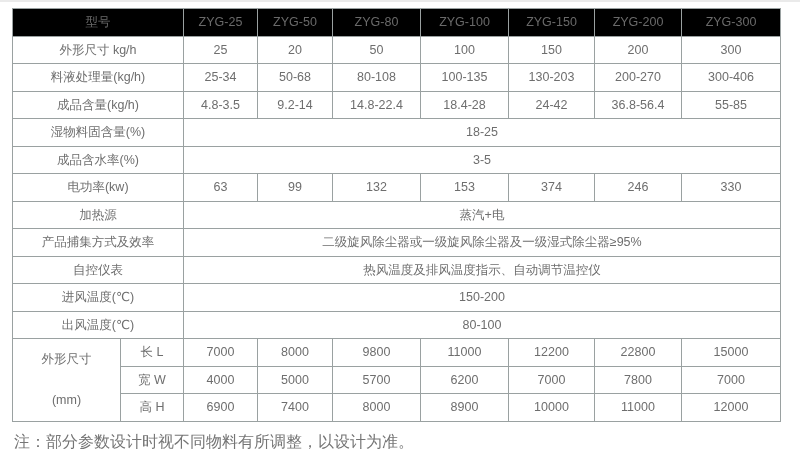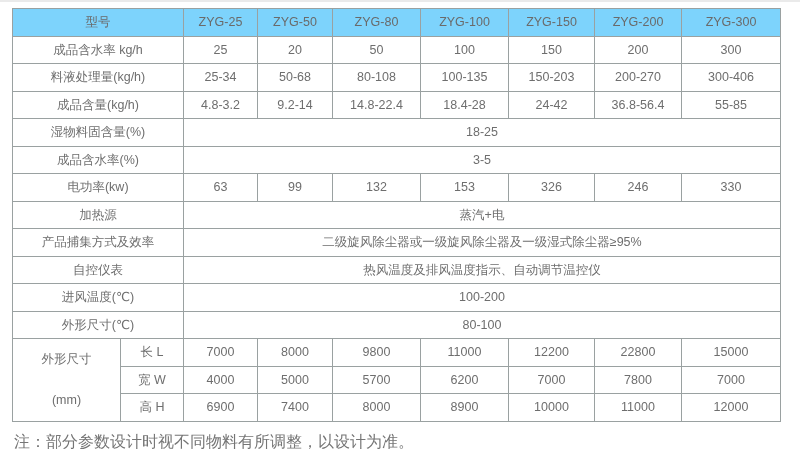--- a/index.html
+++ b/index.html
@@ -30,21 +30,21 @@
     font-size: 12.5px;
     font-weight: normal;
     color: #6e6e6e;
     padding: 0 2px;
     height: 26.5px;
     line-height: 1.15;
     overflow: hidden;
     white-space: nowrap;
   }
   .spec-table thead th {
-    background: #7dd3fc;
+    background: #000000;
     color: #6a6a6a;
   }
   .dim-unit {
     margin-top: 26px;
   }
   .page-note {
     margin: 10px 0 0 14px;
     font-size: 16px;
     color: #757575;
   }
@@ -73,42 +73,42 @@
         <th>ZYG-50</th>
         <th>ZYG-80</th>
         <th>ZYG-100</th>
         <th>ZYG-150</th>
         <th>ZYG-200</th>
         <th>ZYG-300</th>
       </tr>
     </thead>
   <tbody>
       <tr>
-        <td colspan="2">成品含水率 kg/h</td>
+        <td colspan="2">外形尺寸 kg/h</td>
         <td>25</td>
         <td>20</td>
         <td>50</td>
         <td>100</td>
         <td>150</td>
         <td>200</td>
         <td>300</td>
       </tr>
       <tr>
         <td colspan="2">料液处理量(kg/h)</td>
         <td>25-34</td>
         <td>50-68</td>
         <td>80-108</td>
         <td>100-135</td>
-        <td>150-203</td>
+        <td>130-203</td>
         <td>200-270</td>
         <td>300-406</td>
       </tr>
       <tr>
         <td colspan="2">成品含量(kg/h)</td>
-        <td>4.8-3.2</td>
+        <td>4.8-3.5</td>
         <td>9.2-14</td>
         <td>14.8-22.4</td>
         <td>18.4-28</td>
         <td>24-42</td>
         <td>36.8-56.4</td>
         <td>55-85</td>
       </tr>
       <tr>
         <td colspan="2">湿物料固含量(%)</td>
         <td colspan="7">18-25</td>
@@ -116,42 +116,42 @@
       <tr>
         <td colspan="2">成品含水率(%)</td>
         <td colspan="7">3-5</td>
       </tr>
       <tr>
         <td colspan="2">电功率(kw)</td>
         <td>63</td>
         <td>99</td>
         <td>132</td>
         <td>153</td>
-        <td>326</td>
+        <td>374</td>
         <td>246</td>
         <td>330</td>
       </tr>
       <tr>
         <td colspan="2">加热源</td>
         <td colspan="7">蒸汽+电</td>
       </tr>
       <tr>
         <td colspan="2">产品捕集方式及效率</td>
         <td colspan="7">二级旋风除尘器或一级旋风除尘器及一级湿式除尘器≥95%</td>
       </tr>
       <tr>
         <td colspan="2">自控仪表</td>
         <td colspan="7">热风温度及排风温度指示、自动调节温控仪</td>
       </tr>
       <tr>
         <td colspan="2">进风温度(℃)</td>
-        <td colspan="7">100-200</td>
+        <td colspan="7">150-200</td>
       </tr>
       <tr>
-        <td colspan="2">外形尺寸(℃)</td>
+        <td colspan="2">出风温度(℃)</td>
         <td colspan="7">80-100</td>
       </tr>
       <tr>
         <td rowspan="3">
           <div>外形尺寸</div>
           <div class="dim-unit">(mm)</div>
         </td>
         <td>长 L</td>
         <td>7000</td>
         <td>8000</td>

